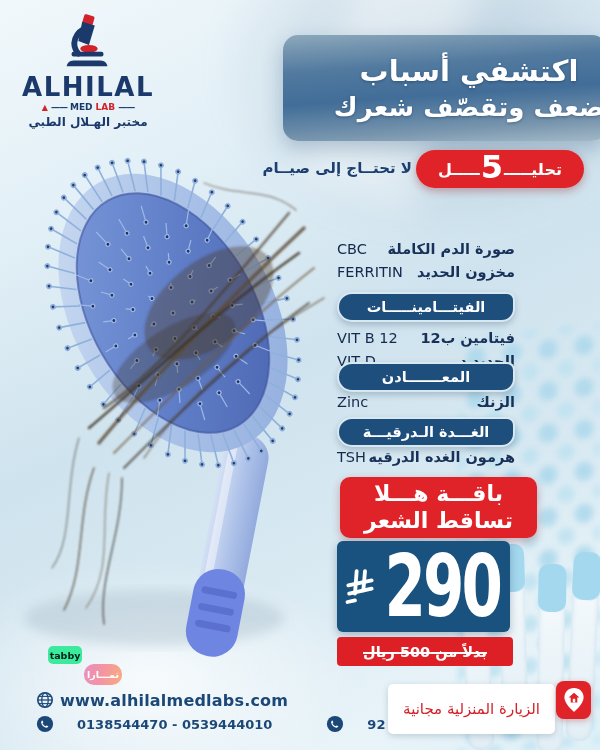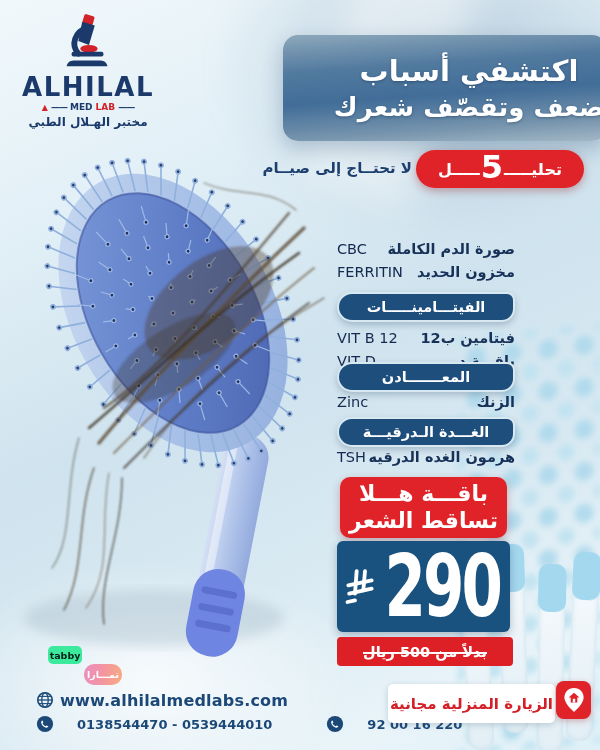--- a/index.html
+++ b/index.html
@@ -54,37 +54,37 @@
 
   
   .bar{left:337px;width:178px;height:30px;border-radius:17px 9px 15px 17px;background:#1e4e7c;z-index:3;
     border:2px solid rgba(225,240,248,.95);display:flex;align-items:center;justify-content:center;direction:rtl;
     color:#fff;font-weight:800;font-size:14.5px;box-shadow:0 3px 6px rgba(30,60,90,.25);}
   .trow{left:337px;width:178px;height:22px;display:flex;justify-content:space-between;align-items:center;z-index:3;}
   .trow .code{font-size:14.5px;font-weight:400;color:#13294e;direction:ltr;}
   .trow .ar{font-size:14.5px;font-weight:800;color:#173159;direction:rtl;}
 
   
-  .pkg{left:340px;top:477px;width:167px;height:61px;border-radius:10px;background:#e02329;z-index:3;
+  .pkg{left:340px;top:477px;width:197px;height:61px;border-radius:10px;background:#e02329;z-index:3;
     display:flex;flex-direction:column;justify-content:center;align-items:center;direction:rtl;
     color:#fff;font-weight:800;box-shadow:0 3px 8px rgba(150,20,25,.3);}
   .pkg .p1{font-size:22px;line-height:1.2;}
   .pkg .p2{font-size:22px;line-height:1.2;}
   .price-box{left:337px;top:541px;width:173px;height:91px;border-radius:6px;background:#19517f;z-index:3;
     display:flex;align-items:center;justify-content:center;gap:7px;box-shadow:0 3px 8px rgba(20,50,80,.3);}
   .price-num{color:#fff;font-weight:800;font-size:62px;letter-spacing:-3px;line-height:1;
     transform:scale(.96,1.38);transform-origin:center;}
   .old-price{left:337px;top:637px;width:176px;height:29px;border-radius:4px;background:#dd2026;z-index:3;
     display:flex;align-items:center;justify-content:center;direction:rtl;
     color:#fff;font-weight:800;font-size:14.5px;text-decoration:line-through;text-decoration-thickness:2px;}
 
   
-  .hv-box{left:388px;top:684px;width:167px;height:39px;border-radius:5px;background:#fff;z-index:4;
+  .hv-box{left:388px;top:684px;width:167px;height:50px;border-radius:5px;background:#fff;z-index:4;
     display:flex;align-items:center;justify-content:center;direction:rtl;
-    color:#d31f27;font-weight:700;font-size:15px;box-shadow:0 2px 6px rgba(60,90,120,.25);}
+    color:#d31f27;font-weight:400;font-size:15px;box-shadow:0 2px 6px rgba(60,90,120,.25);}
   .hv-icon{left:556px;top:681px;width:35px;height:38px;border-radius:8px;background:#e02329;z-index:4;
     display:flex;align-items:center;justify-content:center;box-shadow:0 2px 6px rgba(150,20,25,.3);}
 
   
   .pay-tabby{left:48px;top:646px;width:34px;height:18px;border-radius:5px;background:#3cea9e;z-index:3;
     display:flex;align-items:center;justify-content:center;color:#072018;font-weight:800;font-size:9.5px;}
   .pay-tamara{left:84px;top:664px;width:38px;height:21px;border-radius:10px;z-index:3;
     background:linear-gradient(100deg,#e98fc0 0%,#f393a4 45%,#f8ab80 100%);
     display:flex;align-items:center;justify-content:center;color:#fff;font-weight:800;font-size:9.5px;direction:rtl;text-align:right;}
   .site-row{left:36px;top:690px;height:20px;display:flex;align-items:center;gap:6px;z-index:3;}
@@ -409,21 +409,21 @@
     <span class="ar">مخزون الحديد</span>
   </div>
 
   <div class="abs bar" style="top:292px">الفيتـــامينـــــات</div>
   <div class="abs trow" style="top:327px">
     <span class="code">VIT B 12</span>
     <span class="ar">فيتامين ب12</span>
   </div>
   <div class="abs trow" style="top:350px">
     <span class="code">VIT D</span>
-    <span class="ar">باقـــة د</span>
+    <span class="ar">الحديد د</span>
   </div>
 
   <div class="abs bar" style="top:362px">المعـــــــادن</div>
   <div class="abs trow" style="top:391px">
     <span class="code">Zinc</span>
     <span class="ar">الزنك</span>
   </div>
 
   <div class="abs bar" style="top:417px">الغـــدة الـدرقيـــة</div>
   <div class="abs trow" style="top:446px">

